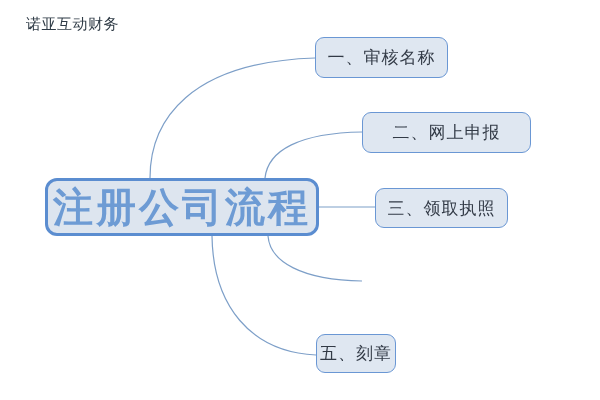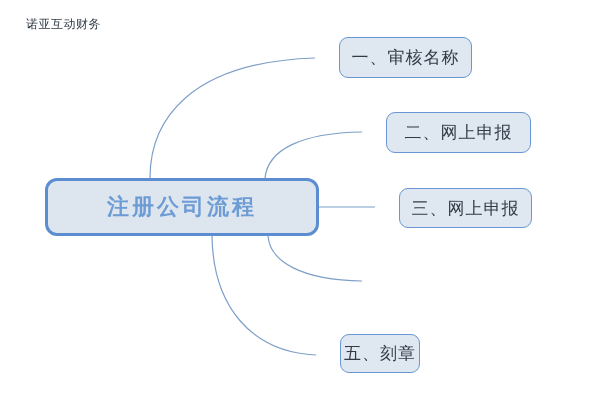--- a/index.html
+++ b/index.html
@@ -21,21 +21,21 @@
     top: 0;
     width: 600px;
     height: 400px;
   }
 
   
   .watermark {
     position: absolute;
     left: 26px;
     top: 14px;
-    font-size: 12px;
+    font-size: 15px;
     line-height: 20px;
     color: #2f3b46;
     letter-spacing: 0.5px;
     white-space: nowrap;
     user-select: none;
   }
 
   
   .connector-layer {
     position: absolute;
@@ -55,51 +55,50 @@
     height: 58px;
     box-sizing: border-box;
     background: #dde5ef;
     border: 3px solid #5b8dd0;
     border-radius: 12px;
     display: flex;
     align-items: center;
     justify-content: center;
   }
   .root-label {
-    font-size: 22px;
+    font-size: 40px;
     font-weight: bold;
     color: #6d9bd4;
     letter-spacing: 3px;
     white-space: nowrap;
     line-height: 1;
   }
 
   
   .branch-node {
     position: absolute;
     box-sizing: border-box;
     background: #dfe7f1;
     border: 1.5px solid #6a97d4;
     border-radius: 9px;
     display: flex;
     align-items: center;
     justify-content: center;
-    margin-left: 24px;
   }
   .branch-label {
     font-size: 17px;
     color: #323a46;
     letter-spacing: 1px;
     white-space: nowrap;
     line-height: 1;
   }
 
   
   .branch-1 { left: 315px; top: 37px;  width: 133px; height: 41px; }
-  .branch-2 { left: 362px; top: 112px; width: 145px; height: 41px; }
+  .branch-2 { left: 362px; top: 112px; width: 169px; height: 41px; }
   .branch-3 { left: 375px; top: 188px; width: 133px; height: 40px; }
   .branch-4 { left: 362px; top: 261px; width: 133px; height: 40px; }
   .branch-5 { left: 316px; top: 334px; width: 80px;  height: 39px; }
 </style>
 </head>
 <body>
 
 <div id="canvas">
 
   <div class="watermark">诺亚互动财务</div>
@@ -123,21 +122,21 @@
 
   <div class="branch-node branch-1">
     <span class="branch-label">一、审核名称</span>
   </div>
 
   <div class="branch-node branch-2">
     <span class="branch-label">二、网上申报</span>
   </div>
 
   <div class="branch-node branch-3">
-    <span class="branch-label">三、网上申报</span>
+    <span class="branch-label">三、领取执照</span>
   </div>
 
 
   <div class="branch-node branch-5">
     <span class="branch-label">五、刻章</span>
   </div>
 
 </div>
 
 </body></html>

